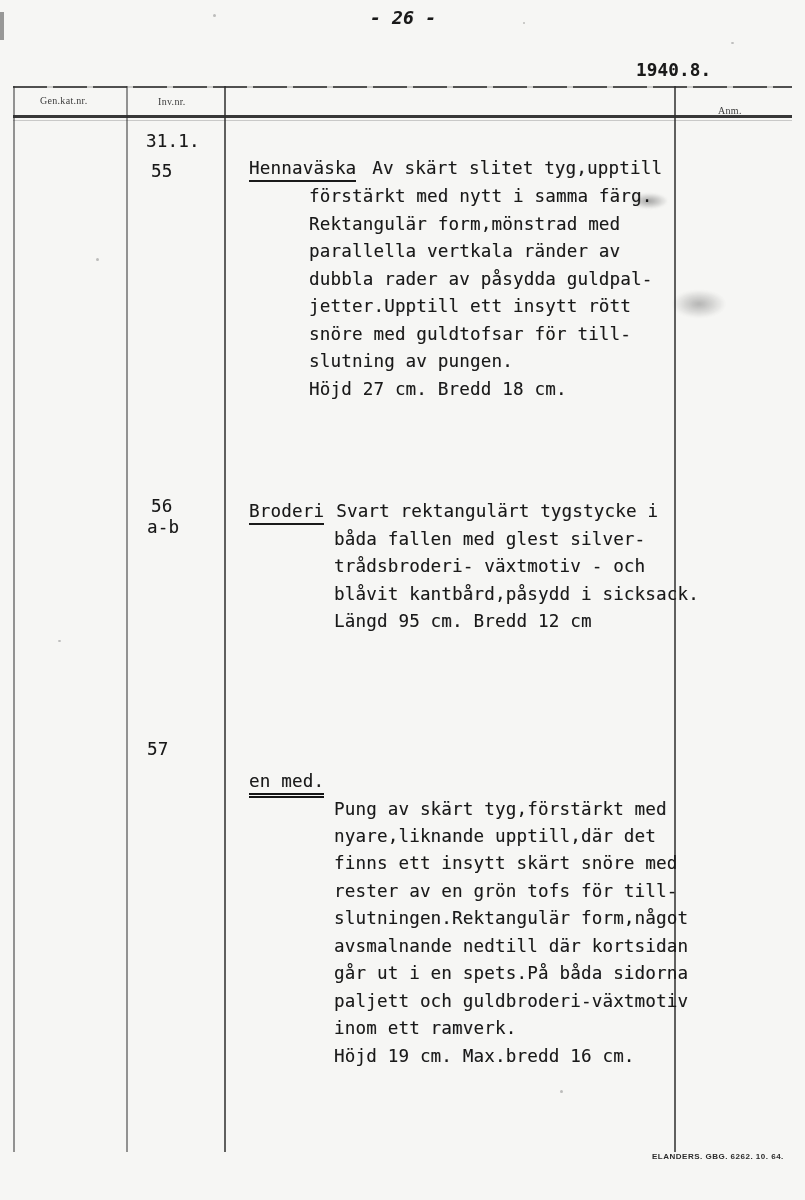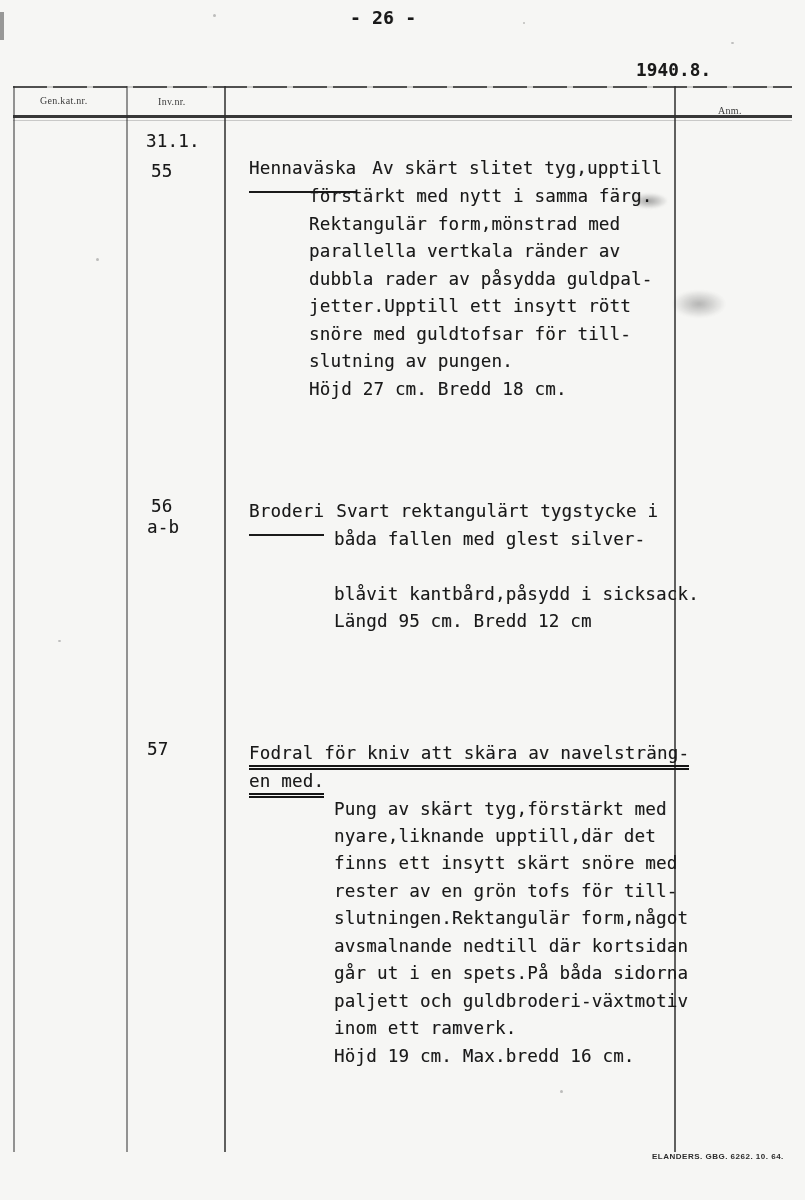--- a/index.html
+++ b/index.html
@@ -9,21 +9,21 @@
     font-family:"DejaVu Sans Mono", monospace; color:#1a1a1a;
   }
   
   .tw {
     position:absolute; font-size:17.5px; line-height:21px; white-space:pre;
     color:#191919; letter-spacing:0.2px;
     text-shadow: 0.3px 0.3px 0 rgba(25,25,25,.35);
   }
   .bold { font-weight:700; }
   .semi { font-weight:600; }
-  .u  { display:inline-block; border-bottom:2.5px solid #1a1a1a; padding-bottom:12px; }
+  .u  { display:inline-block; border-bottom:2.5px solid #1a1a1a; padding-bottom:1px; }
   .uu { display:inline-block; border-bottom:5px double #151515; padding-bottom:1px; }
   .rest { margin-left:16px;text-align:right; }
   .rest-sm { margin-left:12px; }
   
   .label {
     position:absolute; font-family:Liberation Serif, serif;
     font-size:10px; color:#3c3c3c; letter-spacing:0.3px;
   }
   
   .hline { position:absolute; }
@@ -58,21 +58,21 @@
   <div class="corner-mark"></div>
   <div class="speck" style="left:213px; top:14px; width:3px; height:3px;"></div>
   <div class="speck" style="left:523px; top:22px; width:2px; height:2px;"></div>
   <div class="speck" style="left:731px; top:42px; width:3px; height:2px;"></div>
   <div class="speck" style="left:96px; top:258px; width:3px; height:3px;"></div>
   <div class="speck" style="left:58px; top:640px; width:3px; height:2px;"></div>
   <div class="speck" style="left:560px; top:1090px; width:3px; height:3px;"></div>
   <div class="smudge" style="left:630px; top:193px; width:38px; height:16px;"></div>
   <div class="smudge" style="left:672px; top:290px; width:54px; height:28px; opacity:.8;"></div>
 
-  <div class="tw bold" style="left:350px; top:7px; font-size:18px;">- 26 -</div>
+  <div class="tw bold" style="left:370px; top:7px; font-size:18px;font-style:italic;">- 26 -</div>
   <div class="tw semi" style="left:636px; top:60px;">1940.8.</div>
 
   <div class="hline rule-dashed" style="left:13px; top:86px; width:779px;"></div>
   <div class="hline rule-heavy" style="left:13px; top:115px; width:779px;"></div>
   <div class="hline rule-echo" style="left:13px; top:120px; width:779px;"></div>
   <div class="vline v-thin" style="left:13px;"></div>
   <div class="vline v-thin" style="left:126px;"></div>
   <div class="vline v-mid" style="left:224px;"></div>
   <div class="vline v-mid" style="left:674px;"></div>
 
@@ -90,25 +90,25 @@
   <div class="tw" style="left:309px; top:269px;">dubbla rader av påsydda guldpal-</div>
   <div class="tw" style="left:309px; top:296px;">jetter.Upptill ett insytt rött</div>
   <div class="tw" style="left:309px; top:324px;">snöre med guldtofsar för till-</div>
   <div class="tw" style="left:309px; top:351px;">slutning av pungen.</div>
   <div class="tw" style="left:309px; top:379px;">Höjd 27 cm. Bredd 18 cm.</div>
 
   <div class="tw" style="left:151px; top:496px;">56</div>
   <div class="tw" style="left:147px; top:517px;">a-b</div>
   <div class="tw" style="left:249px; top:501px;"><span class="u">Broderi</span><span class="rest-sm">Svart rektangulärt tygstycke i</span></div>
   <div class="tw" style="left:334px; top:529px;">båda fallen med glest silver-</div>
+  <div class="tw" style="left:334px; top:556px;">trådsbroderi- växtmotiv - och</div>
   <div class="tw" style="left:334px; top:584px;">blåvit kantbård,påsydd i sicksack.</div>
   <div class="tw" style="left:334px; top:611px;">Längd 95 cm. Bredd 12 cm</div>
 
   <div class="tw" style="left:147px; top:739px;">57</div>
-  <div class="tw" style="left:249px; top:743px;"><span class="uu">Fodral för kniv att skära av navelsträng-</span></div>
   <div class="tw" style="left:249px; top:771px;"><span class="uu">en med.</span></div>
   <div class="tw" style="left:334px; top:799px;">Pung av skärt tyg,förstärkt med</div>
   <div class="tw" style="left:334px; top:826px;">nyare,liknande upptill,där det</div>
   <div class="tw" style="left:334px; top:853px;">finns ett insytt skärt snöre med</div>
   <div class="tw" style="left:334px; top:881px;">rester av en grön tofs för till-</div>
   <div class="tw" style="left:334px; top:908px;">slutningen.Rektangulär form,något</div>
   <div class="tw" style="left:334px; top:936px;">avsmalnande nedtill där kortsidan</div>
   <div class="tw" style="left:334px; top:963px;">går ut i en spets.På båda sidorna</div>
   <div class="tw" style="left:334px; top:991px;">paljett och guldbroderi-växtmotiv</div>
   <div class="tw" style="left:334px; top:1018px;">inom ett ramverk.</div>

